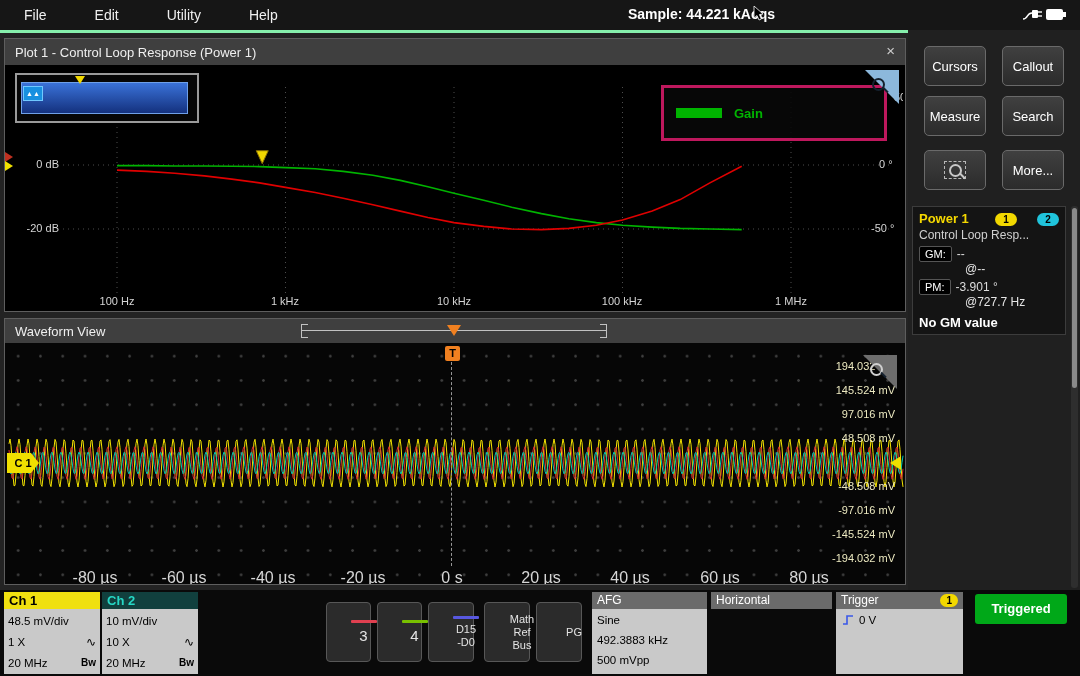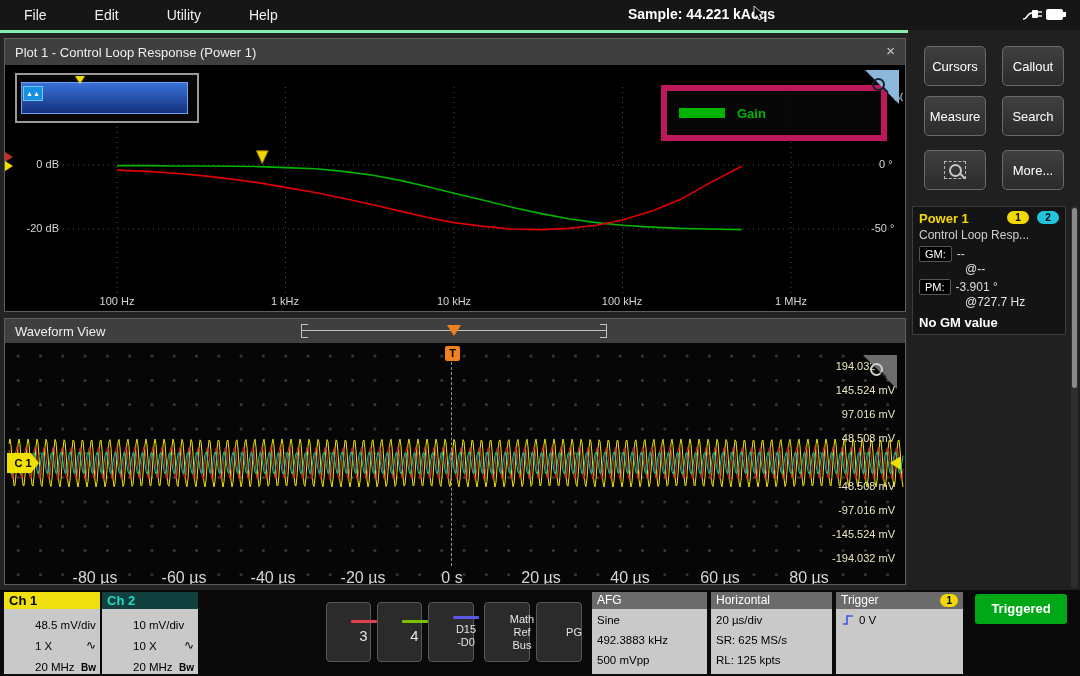--- a/index.html
+++ b/index.html
@@ -24,21 +24,21 @@
   
   .plot1{top:38px;height:274px;}
   .plot1 .panel-header{height:26px;}
   .plot1-body{position:absolute;left:0;top:26px;right:0;bottom:0;background:#000;overflow:hidden;}
   #bode-svg{position:absolute;left:0;top:0;}
   .axis-label{position:absolute;color:#d6d6d6;font-size:11px;white-space:nowrap;}
   .axis-label.right-clip{overflow:hidden;width:9px;}
   .xlab{width:70px;text-align:center;}
   .ylab-left{width:46px;text-align:right;}
   .legend{position:absolute;left:656px;top:20px;width:226px;height:56px;background:rgba(8,8,8,.88);
-          border:6px solid #be185d;box-sizing:border-box;display:flex;flex-direction:column;
+          border:3px solid #be185d;box-sizing:border-box;display:flex;flex-direction:column;
           justify-content:center;gap:7px;padding:4px 12px;}
   .legend-row{display:flex;align-items:center;gap:12px;}
   .legend-swatch{width:46px;height:10px;}
   .legend-label{font-size:13px;font-weight:bold;}
   .corner-zoom{position:absolute;width:0;height:0;border-left:34px solid transparent;}
   .corner-zoom.blue{right:6px;top:5px;border-top:34px solid #8cb8dc;}
   .corner-zoom.gray{right:8px;top:12px;border-top:34px solid #6d6d6d;z-index:6;}
   .mag-glyph{position:absolute;width:9px;height:9px;border:2px solid #15212e;border-radius:50%;}
   .mag-glyph::after{content:"";position:absolute;width:7px;height:2px;background:#15212e;
                     right:-6px;bottom:-2px;transform:rotate(45deg);}
@@ -81,41 +81,41 @@
   
   .sidebar{position:absolute;left:908px;top:30px;width:172px;height:560px;background:#202020;}
   .side-btn{position:absolute;width:62px;height:40px;background:linear-gradient(#404040,#2b2b2b);
             border:1px solid #6a6a6a;border-radius:5px;color:#fff;font-size:13px;display:flex;
             align-items:center;justify-content:center;cursor:pointer;box-sizing:border-box;}
   .zoombox{position:relative;width:20px;height:16px;border:1px dashed #b8b8b8;}
   .zoombox .mag-glyph{left:4px;top:2px;border-color:#c8c8c8;}
   .zoombox .mag-glyph::after{background:#c8c8c8;}
   .power-badge{position:absolute;left:4px;top:176px;width:154px;background:#141414;border:1px solid #3c3c3c;
                box-sizing:border-box;padding:4px 6px;color:#dcdcdc;font-size:12px;cursor:pointer;}
-  .pb-head{display:flex;align-items:flex-start;gap:8px;margin-bottom:2px;}
+  .pb-head{display:flex;align-items:flex-end;gap:20px;margin-bottom:2px;}
   .pb-title{color:#f5d800;font-weight:bold;font-size:13px;flex:1;}
   .pb-pill{min-width:16px;height:13px;border-radius:7px;font-size:10px;line-height:13px;text-align:center;
            color:#000;font-weight:bold;padding:0 3px;}
   .pb-pill.one{background:#f2d800;}
   .pb-pill.two{background:#20c4dc;}
   .pb-sub{color:#d0d0d0;margin-bottom:4px;}
   .meas-row{display:flex;align-items:center;gap:5px;margin:3px 0 0 0;}
   .meas-badge{background:#000;border:1px solid #555;border-radius:2px;color:#fff;font-size:11px;
               padding:0 5px;line-height:14px;}
   .meas-at{margin-left:46px;color:#e6e6e6;}
   .pb-note{margin-top:6px;font-weight:bold;color:#fff;font-size:13px;}
   .side-scroll{position:absolute;right:2px;top:176px;width:7px;height:382px;background:#2e2e2e;border-radius:3px;}
   .side-scroll-thumb{position:absolute;left:1px;top:2px;width:5px;height:180px;background:#8a8a8a;border-radius:3px;cursor:pointer;}
 
   
   .bottombar{position:absolute;left:0;top:590px;width:1080px;height:86px;background:#0a0a0a;}
   .chbox{position:absolute;top:2px;width:96px;height:82px;box-sizing:border-box;cursor:pointer;}
   .chbox .hd{height:17px;font-size:13px;font-weight:bold;line-height:17px;padding-left:5px;}
   .chbox .bd{background:#c9c9c9;color:#000;font-size:11.5px;height:65px;padding:1px 4px;box-sizing:border-box;}
-  .chrow{display:flex;justify-content:space-between;align-items:flex-end;height:21px;margin-left:27px;}
+  .chrow{display:flex;justify-content:space-between;align-items:center;height:21px;}
   .hd-ch1{background:#f0e010;color:#000;}
   .hd-ch2{background:#11403e;color:#26d8c6;}
   .bwtag{font-size:10px;font-weight:bold;}
   .sinetag{font-size:12px;}
   .src-btn{position:absolute;top:12px;width:45px;height:60px;background:#2b2b2b;border:1px solid #575757;
            border-radius:4px;box-sizing:border-box;color:#e4e4e4;display:flex;flex-direction:column;
            align-items:center;justify-content:center;gap:4px;cursor:pointer;padding-left:30px;}
   .src-line{width:26px;height:3px;border-radius:1px;}
   .src-num{font-size:15px;}
   .src-small{font-size:11px;line-height:13px;text-align:center;}
@@ -358,25 +358,20 @@
         <div class="gprow">Sine</div>
         <div class="gprow">492.3883 kHz</div>
         <div class="gprow">500 mVpp</div>
       </div>
     </div>
 
     <div class="graypanel" style="left:711px;width:121px;">
       <div class="hd">
           <span>Horizontal</span>
         </div>
-      <div class="bd">
-        <div class="gprow">20 µs/div</div>
-        <div class="gprow">SR: 625 MS/s</div>
-        <div class="gprow">RL: 125 kpts</div>
-      </div>
     </div>
 
     <div class="graypanel" style="left:836px;width:127px;">
       <div class="hd">
         <span>Trigger</span>
         <span class="trig-pill">1</span>
       </div>
       <div class="bd">
         <div class="gprow">
           <svg width="14" height="14">

